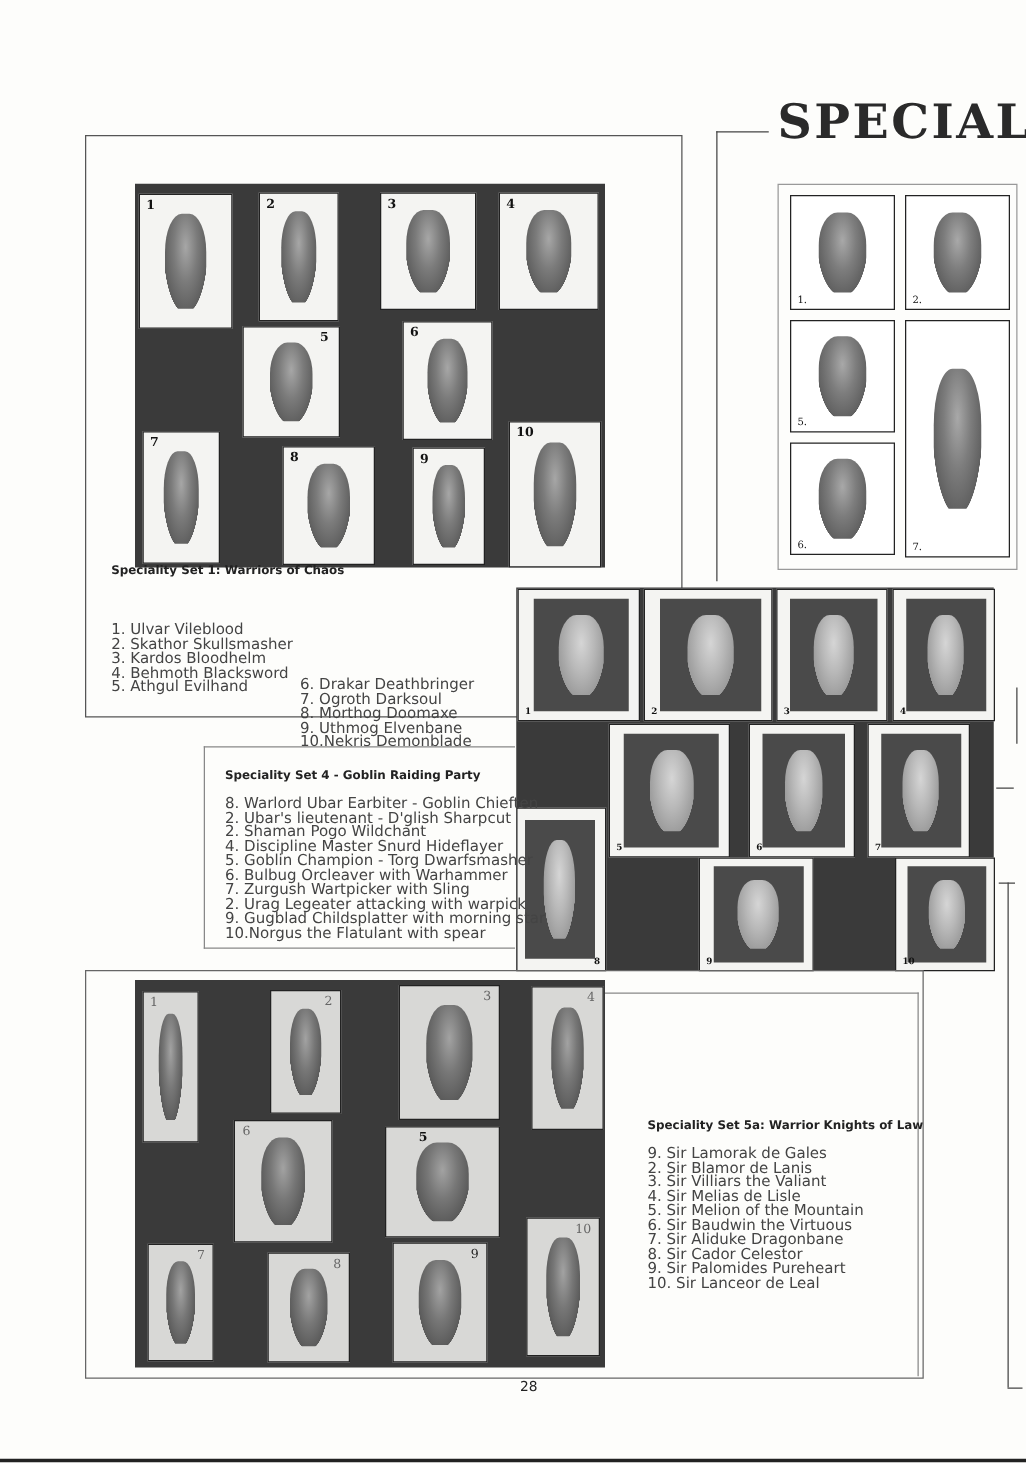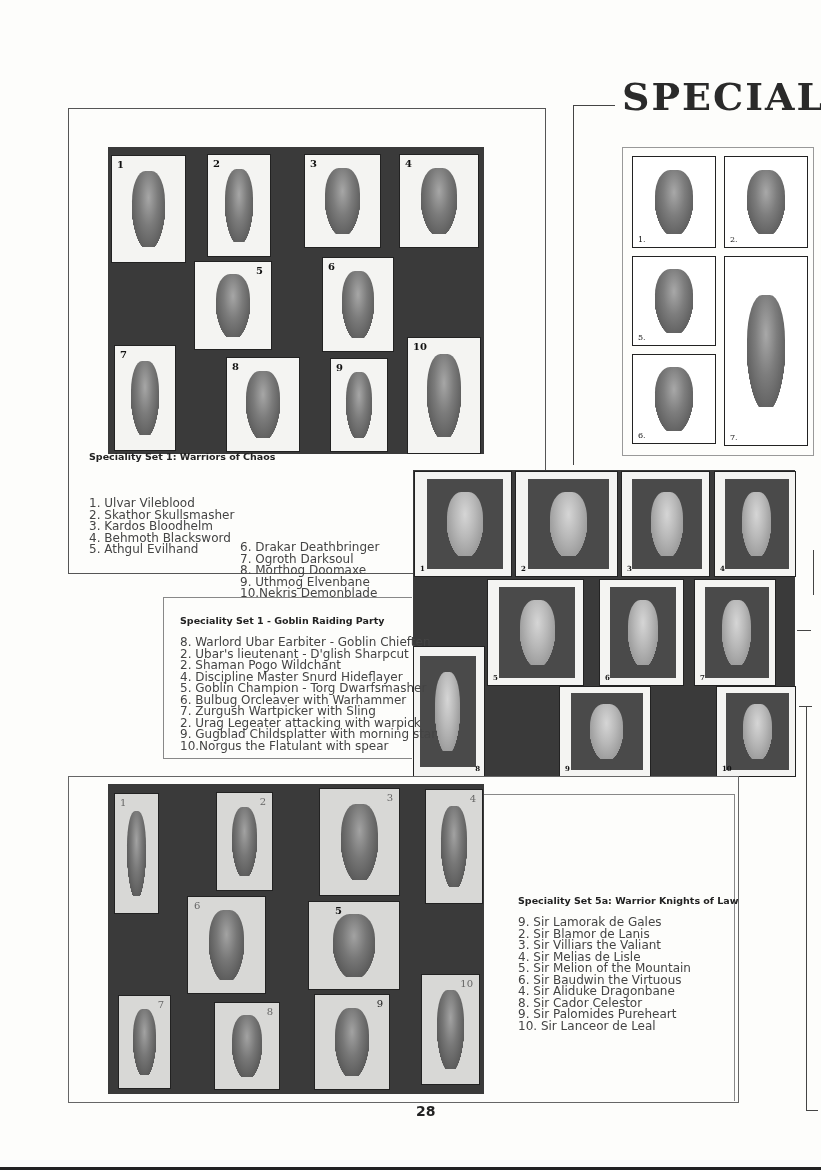--- a/index.html
+++ b/index.html
@@ -33,21 +33,21 @@
   }
   .photo .inset .fig {
     background:radial-gradient(ellipse at 50% 35%, #eee 0%, #ccc 40%, #aaa 75%, transparent 76%);
   }
   .caption-title { font-size:9.5px; font-weight:bold; color:#222; }
   .list { font-size:12px; line-height:11.5px; color:#444; margin:0; padding:0; list-style:none; }
   .heading {
     font-family:"DejaVu Serif", serif; font-weight:bold; font-size:38px;
     letter-spacing:2px; color:#2a2a2a;
   }
-  .page-num { font-size:14px; font-weight:bold; color:#222; }
+  .page-num { font-size:11px; font-weight:normal; color:#222; }
   .vline { position:absolute; background:#444; width:1px; }
   .hline { position:absolute; background:#444; height:1px; }
 </style>
 </head>
 <body>
 
 <div class="abs heading" style="left:622px; top:74px;">SPECIAL</div>
 <div class="hline" style="left:573px; top:105px; width:42px;"></div>
 <div class="vline" style="left:573px; top:105px; height:360px;"></div>
 
@@ -189,21 +189,21 @@
     <span class="num br" style="font-size:7px;">9</span>
   </div>
 <div class="photo" style="left:716px; top:686px; width:78px; height:89px;">
     <div class="inset">
       <div class="fig"></div>
     </div>
     <span class="num br" style="font-size:7px;">10</span>
   </div>
 
 <div class="frame" style="left:163px; top:597px; width:248px; height:160px; border-color:#888; border-right:none;"></div>
-<div class="abs caption-title" style="left:180px; top:615px;">Speciality Set 1 - Goblin Raiding Party</div>
+<div class="abs caption-title" style="left:180px; top:615px;">Speciality Set 4 - Goblin Raiding Party</div>
 <ul class="abs list" style="left:180px; top:637px;">
   <li>8. Warlord Ubar Earbiter - Goblin Chieften</li>
   <li>2. Ubar's lieutenant - D'glish Sharpcut</li>
   <li>2. Shaman Pogo Wildchant</li>
   <li>4. Discipline Master Snurd Hideflayer</li>
   <li>5. Goblin Champion - Torg Dwarfsmasher</li>
   <li>6. Bulbug Orcleaver with Warhammer</li>
   <li>7. Zurgush Wartpicker with Sling</li>
   <li>2. Urag Legeater attacking with warpick</li>
   <li>9. Gugblad Childsplatter with morning star</li>
@@ -261,21 +261,21 @@
 
 <div class="frame" style="left:484px; top:794px; width:250px; height:306px; border-color:#888; border-left:none; border-bottom:none;"></div>
 <div class="abs caption-title" style="left:518px; top:895px;">Speciality Set 5a: Warrior Knights of Law</div>
 <ul class="abs list" style="left:518px; top:917px;">
   <li>9. Sir Lamorak de Gales</li>
   <li>2. Sir Blamor de Lanis</li>
   <li>3. Sir Villiars the Valiant</li>
   <li>4. Sir Melias de Lisle</li>
   <li>5. Sir Melion of the Mountain</li>
   <li>6. Sir Baudwin the Virtuous</li>
-  <li>4. Sir Aliduke Dragonbane</li>
+  <li>7. Sir Aliduke Dragonbane</li>
   <li>8. Sir Cador Celestor</li>
   <li>9. Sir Palomides Pureheart</li>
   <li>10. Sir Lanceor de Leal</li>
 </ul>
 
 <div class="abs page-num" style="left:416px; top:1103px;">28</div>
 
 <div class="abs" style="left:0; top:1167px; width:821px; height:3px; background:#222;"></div>
 
 </body></html>

